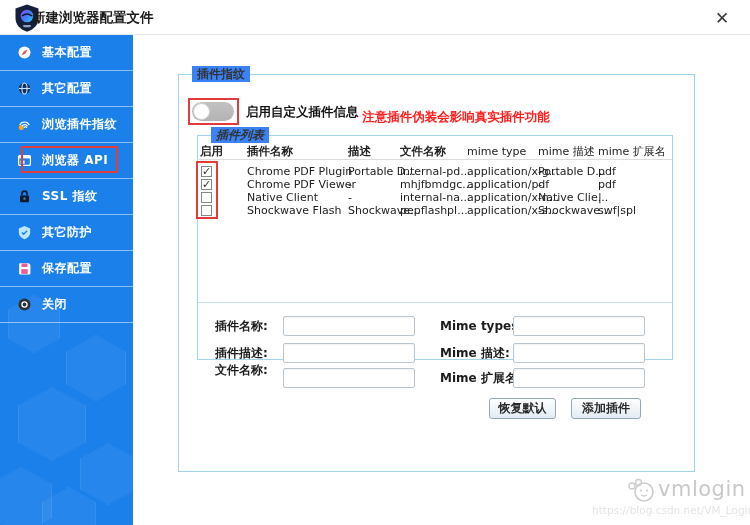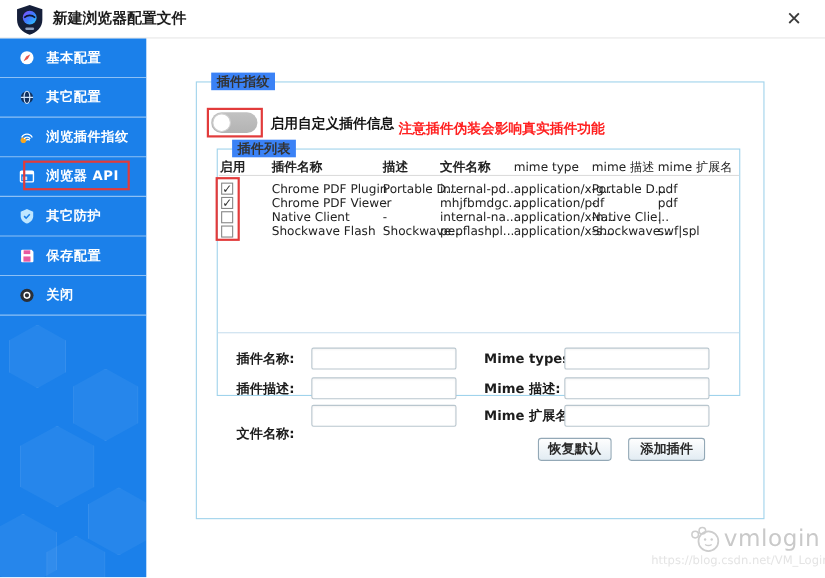--- a/index.html
+++ b/index.html
@@ -4,21 +4,21 @@
 <style>
   html,body{margin:0;padding:0;background:#fff;}
   *{box-sizing:border-box;}
   .screen{
     position:relative;width:750px;height:525px;background:#ffffff;overflow:hidden;
     font-family:"DejaVu Sans","Liberation Sans",sans-serif;color:#222;
   }
   
   .titlebar{position:absolute;left:0;top:0;width:750px;height:35px;background:#fff;border-bottom:1px solid #e7e7e7;}
   .app-logo{position:absolute;left:14px;top:4px;width:26px;height:28px;}
-  .app-title{position:absolute;left:48px;top:0;height:31px;line-height:35px;font-size:13.5px;font-weight:700;color:#1c1c1c;}
+  .app-title{position:absolute;left:32px;top:0;height:31px;line-height:35px;font-size:13.5px;font-weight:700;color:#1c1c1c;}
   .close-btn{position:absolute;right:16px;top:6px;width:24px;height:24px;line-height:24px;text-align:center;font-size:17px;color:#3a3a3a;cursor:pointer;}
   
   .sidebar{position:absolute;left:0;top:35px;width:133px;height:490px;background:#1b80ea;overflow:hidden;}
   .hex{position:absolute;background:rgba(255,255,255,0.05);border:1px solid rgba(255,255,255,0.07);
        clip-path:polygon(50% 0,100% 25%,100% 75%,50% 100%,0 75%,0 25%);}
   .side-item{position:relative;height:36px;border-bottom:1px solid rgba(255,255,255,0.5);display:flex;align-items:center;padding-left:17px;cursor:pointer;}
   .side-item .icn{width:15px;height:15px;margin-right:10px;flex:0 0 15px;}
   .side-item .lbl{color:#ffffff;font-size:12px;font-weight:700;letter-spacing:.5px;white-space:nowrap;}
   
   .anno{position:absolute;border:2px solid #e23b3b;background:transparent;pointer-events:none;}
@@ -109,20 +109,28 @@
     <div class="side-item">
       <svg class="icn" viewBox="0 0 14 14">
         <rect x="1.5" y="2.5" width="11" height="9" rx="1" fill="none" stroke="#fff" stroke-width="1.2"></rect>
         <rect x="1.5" y="2.5" width="11" height="2.6" fill="#fff"></rect>
         <rect x="3.2" y="7" width="4" height="3" fill="#fff" opacity="0.8"></rect>
       </svg>
       <span class="lbl">浏览器 API</span>
     </div>
     <div class="side-item">
       <svg class="icn" viewBox="0 0 14 14">
+        <rect x="2.8" y="6" width="8.4" height="6.4" rx="1" fill="#101b30"></rect>
+        <path d="M4.6 6 V4.4 a2.4 2.4 0 0 1 4.8 0 V6" fill="none" stroke="#101b30" stroke-width="1.5"></path>
+        <circle cx="7" cy="9" r="1.1" fill="#5f7aa6"></circle>
+      </svg>
+      <span class="lbl">SSL 指纹</span>
+    </div>
+    <div class="side-item">
+      <svg class="icn" viewBox="0 0 14 14">
         <path d="M7 1 L12.3 3.2 V7 C12.3 10.2 9.7 12.3 7 13.3 C4.3 12.3 1.7 10.2 1.7 7 V3.2 Z" fill="#bfe6ff"></path>
         <path d="M4.6 7 l1.7 1.7 l3.1 -3.4" stroke="#1b80ea" stroke-width="1.3" fill="none"></path>
       </svg>
       <span class="lbl">其它防护</span>
     </div>
     <div class="side-item">
       <svg class="icn" viewBox="0 0 14 14">
         <path d="M2 3 a1 1 0 0 1 1 -1 h8 l1.5 1.5 v8 a1 1 0 0 1 -1 1 h-8.5 a1 1 0 0 1 -1 -1 Z" fill="#fff"></path>
         <rect x="4.2" y="2.4" width="5.6" height="3.2" fill="#e85aa0"></rect>
         <rect x="4" y="7.6" width="6" height="4.4" fill="#e85aa0"></rect>
@@ -145,21 +153,21 @@
   </div>
 
   <div class="warning">注意插件伪装会影响真实插件功能</div>
 
   <div class="toggle">
     <div class="knob"></div>
   </div>
   <div class="anno" style="left:188px;top:98px;width:51px;height:27px;"></div>
   <span class="toggle-label">启用自定义插件信息</span>
 
-  <div class="fset" style="left:197px;top:135px;width:476px;height:225px;">
+  <div class="fset" style="left:197px;top:135px;width:476px;height:225px;font-style:italic;">
     <span class="legend">插件列表</span>
   </div>
 
   <div class="thead-cell" style="left:200px;">启用</div>
   <div class="thead-cell" style="left:247px;">插件名称</div>
   <div class="thead-cell" style="left:348px;">描述</div>
   <div class="thead-cell" style="left:400px;">文件名称</div>
   <div class="thead-cell en" style="left:467px;">mime type</div>
   <div class="thead-cell en" style="left:538px;">mime 描述</div>
   <div class="thead-cell en" style="left:598px;">mime 扩展名</div>
@@ -197,21 +205,21 @@
   <div class="cell" style="left:467px;top:204px;">application/x-s...</div>
   <div class="cell" style="left:538px;top:204px;">Shockwave...</div>
   <div class="cell" style="left:598px;top:204px;text-align:center;">swf|spl</div>
 
   <div class="anno" style="left:196px;top:161px;width:22px;height:58px;"></div>
 
   <div class="f-label" style="left:215px;top:316px;">插件名称:</div>
   <input class="f-input" style="left: 283px; top: 316px;" value="">
   <div class="f-label" style="left:215px;top:343px;">插件描述:</div>
   <input class="f-input" style="left: 283px; top: 343px;" value="">
-  <div class="f-label" style="left:215px;top:384px;">文件名称:</div>
+  <div class="f-label" style="left:215px;top:360px;">文件名称:</div>
   <input class="f-input" style="left: 283px; top: 368px;" value="">
 
   <div class="f-label" style="left:440px;top:316px;">Mime types :</div>
   <input class="f-input" style="left: 513px; top: 316px;" value="">
   <div class="f-label" style="left:440px;top:343px;">Mime 描述:</div>
   <input class="f-input" style="left: 513px; top: 343px;" value="">
   <div class="f-label" style="left:440px;top:368px;">Mime 扩展名:</div>
   <input class="f-input" style="left: 513px; top: 368px;" value="">
 
   <div class="btn" style="left:489px;width:67px;">恢复默认</div>

